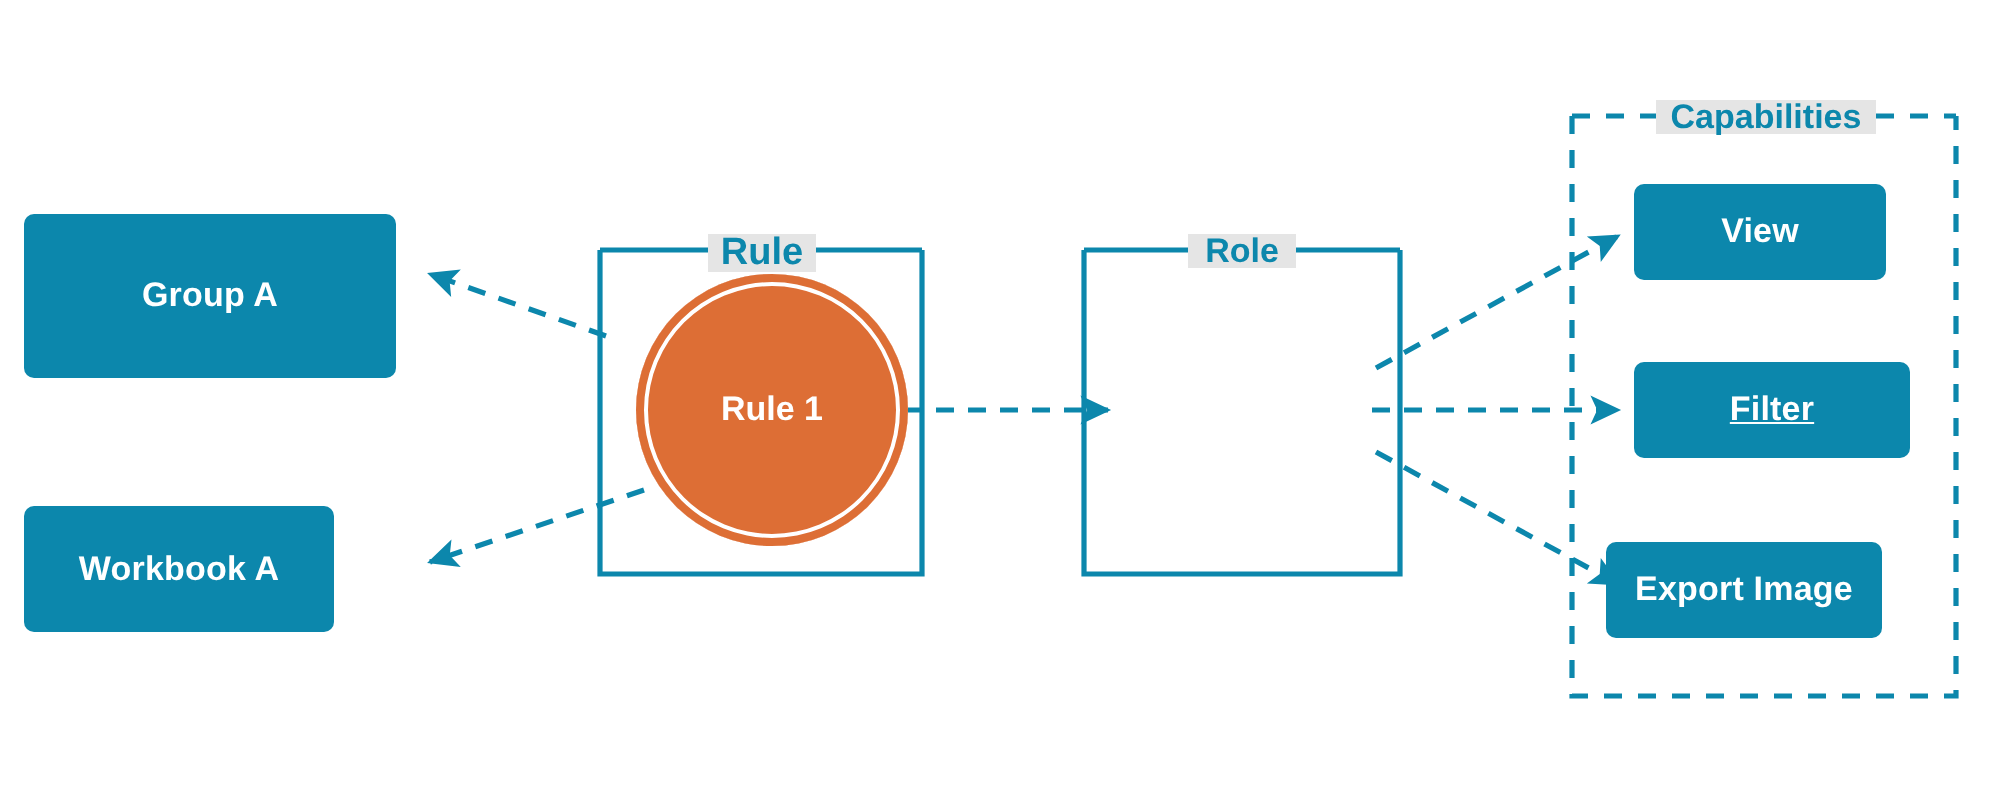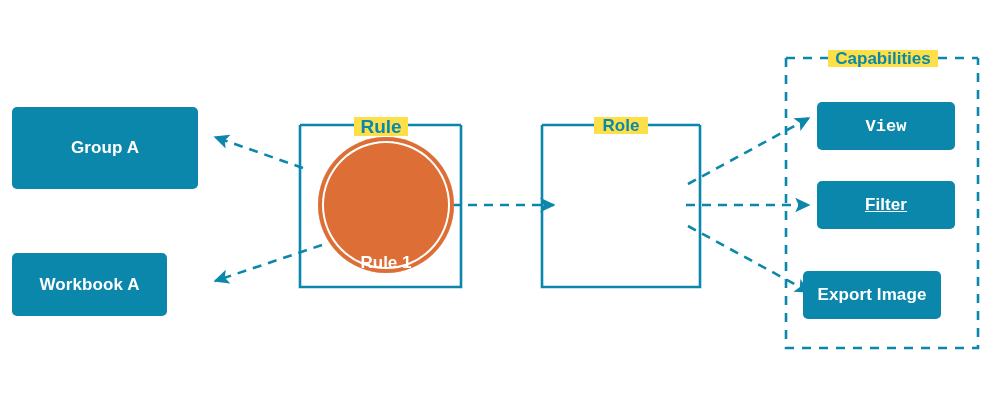--- a/index.html
+++ b/index.html
@@ -35,21 +35,21 @@
   }
   .node-label {
     color: #ffffff;
     font-weight: bold;
     white-space: nowrap;
   }
   .group-label {
     position: absolute;
     color: #0c87ac;
     font-weight: bold;
-    background: #fde047;
+    background: #e5e5e5;
     padding: 0 9px;
     white-space: nowrap;
     line-height: 1;
   }
   .circle-node {
     position: absolute;
     border-radius: 50%;
     background: #dd6e35;
     box-shadow: inset 0 0 0 4px #dd6e35, inset 0 0 0 6px #ffffff;
     display: flex;
@@ -128,26 +128,26 @@
   </div>
 
   <div class="group-label" style="left:594px; top:117px; width:54px; text-align:center; padding:0; font-size:17px;">
     <span>Role</span>
   </div>
 
   <div class="group-label" style="left:828px; top:50px; width:110px; text-align:center; padding:0; font-size:17px;">
     <span>Capabilities</span>
   </div>
 
-  <div class="circle-node" style="left:318px; top:137px; width:136px; height:136px; font-size:17px;align-items:flex-end;">
+  <div class="circle-node" style="left:318px; top:137px; width:136px; height:136px; font-size:17px;">
     <span>Rule 1</span>
   </div>
 
 
-  <div class="node-box" style="left:817px; top:102px; width:138px; height:48px; font-size:17px;font-family:Liberation Mono, monospace;">
+  <div class="node-box" style="left:817px; top:92px; width:126px; height:48px; font-size:17px;">
     <span class="node-label">View</span>
   </div>
 
   <div class="node-box" style="left:817px; top:181px; width:138px; height:48px; font-size:17px;text-decoration:underline;">
     <span class="node-label">Filter</span>
   </div>
 
   <div class="node-box" style="left:803px; top:271px; width:138px; height:48px; font-size:17px;">
     <span class="node-label">Export Image</span>
   </div>

